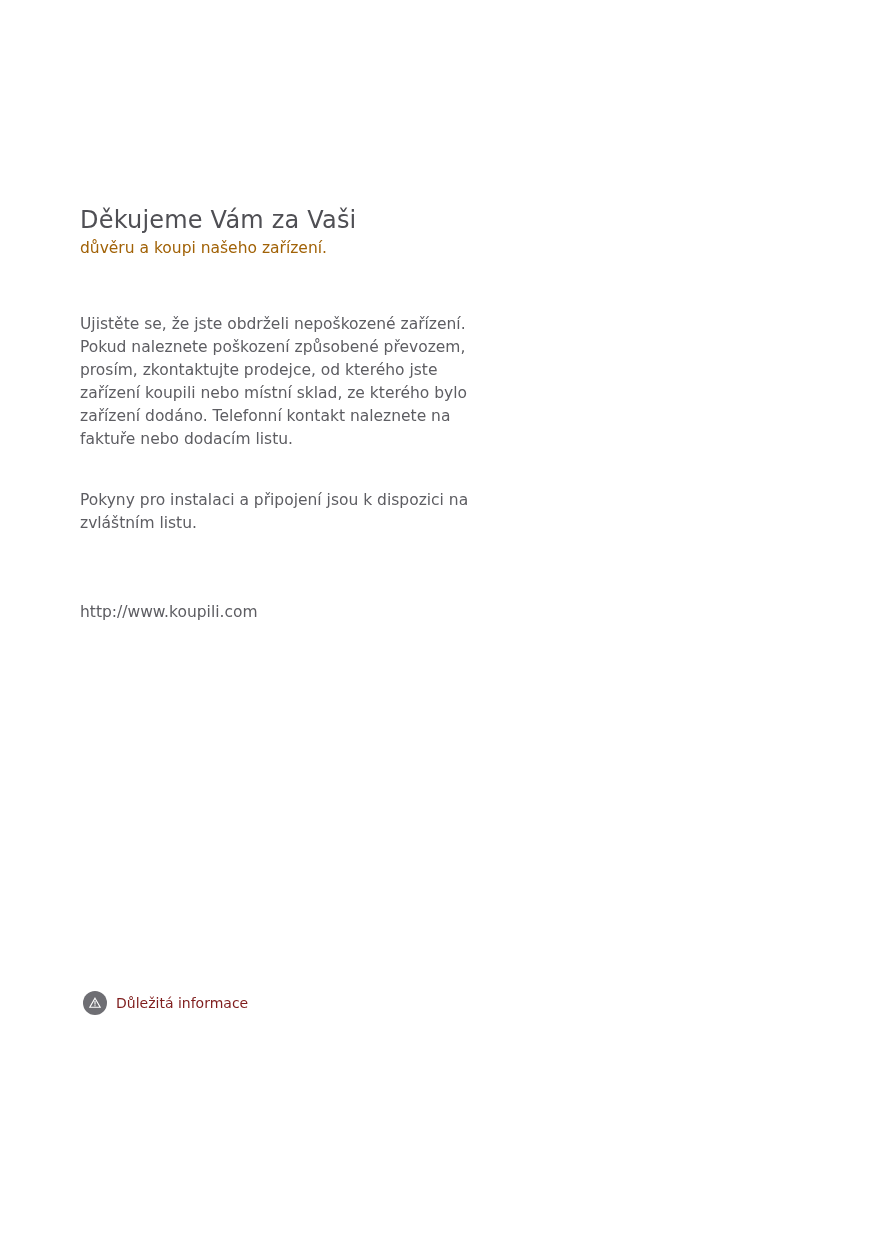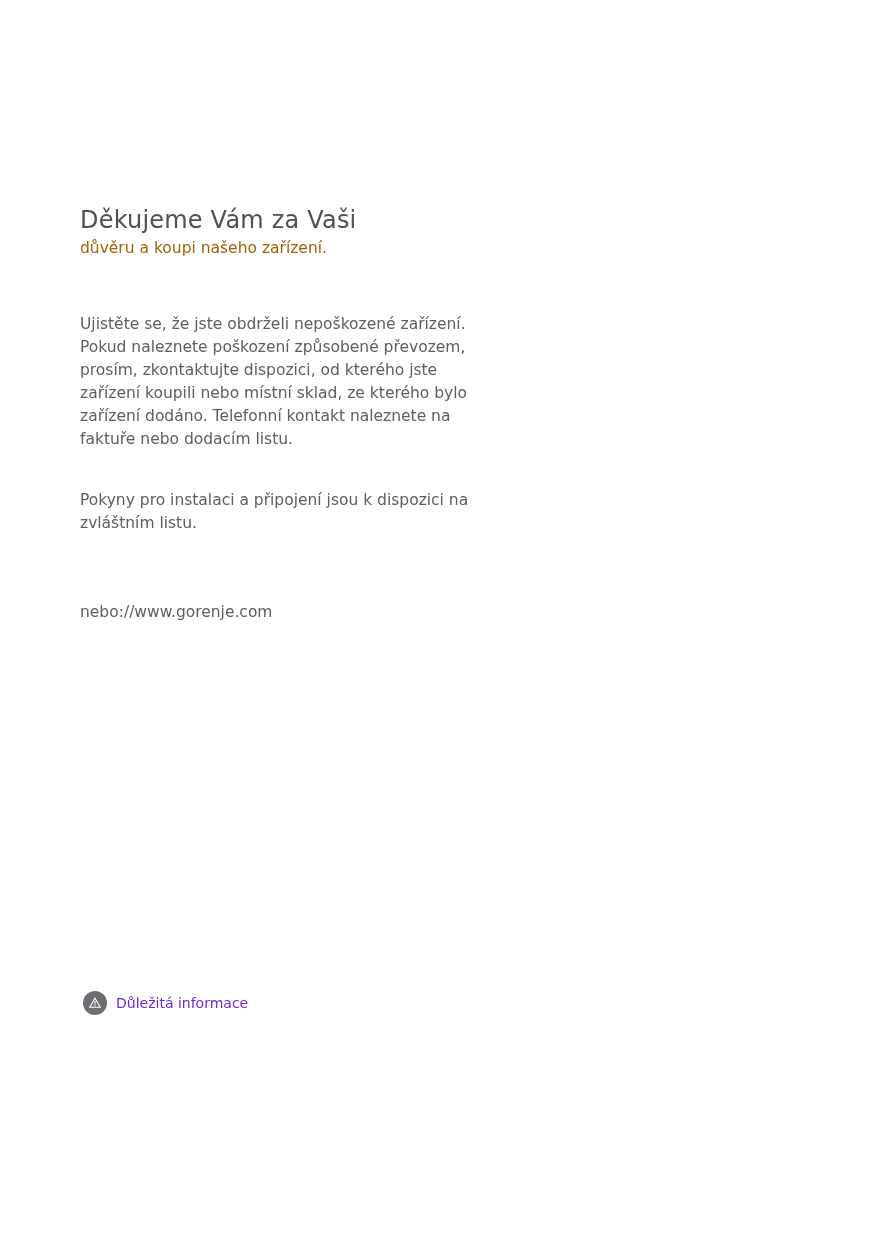--- a/index.html
+++ b/index.html
@@ -68,21 +68,21 @@
   .legend-icon {
     width: 30px;
     height: 30px;
     flex: 0 0 30px;
     display: flex;
     align-items: center;
     justify-content: center;
   }
   .legend-label {
     font-size: 14px;
-    color: #6d28d9;
+    color: #7f1d1d;
     margin-left: 6px;
     line-height: 1;
   }
   .warn-circle {
     width: 24px;
     height: 24px;
     border-radius: 50%;
     background: #6e6e73;
     display: flex;
     align-items: center;
@@ -94,29 +94,29 @@
 
 <div class="page">
 
   <div class="content">
     <h1 class="title">Děkujeme Vám za Vaši</h1>
     <p class="subtitle">důvěru a koupi našeho zařízení.</p>
 
     <div class="gap-1"></div>
 
     <div class="gap-2"></div>
-    <p class="para">Ujistěte se, že jste obdrželi nepoškozené zařízení. Pokud naleznete poškození způsobené převozem, prosím, zkontaktujte dispozici, od kterého jste zařízení koupili nebo místní sklad, ze kterého bylo zařízení dodáno. Telefonní kontakt naleznete na faktuře nebo dodacím listu.</p>
+    <p class="para">Ujistěte se, že jste obdrželi nepoškozené zařízení. Pokud naleznete poškození způsobené převozem, prosím, zkontaktujte prodejce, od kterého jste zařízení koupili nebo místní sklad, ze kterého bylo zařízení dodáno. Telefonní kontakt naleznete na faktuře nebo dodacím listu.</p>
 
     <div class="gap-3"></div>
     <p class="para">Pokyny pro instalaci a připojení jsou k dispozici na zvláštním listu.</p>
 
     <div class="gap-4"></div>
 
     <div class="gap-5"></div>
-    <p class="para">nebo://www.gorenje.com</p>
+    <p class="para">http://www.koupili.com</p>
   </div>
 
   <div class="legend">
     <div class="legend-row">
       <span class="legend-icon">
         <span class="warn-circle">
           <svg width="14" height="14" viewBox="0 0 14 14" aria-hidden="true">
             <polygon points="7,2.2 12.2,11.2 1.8,11.2" fill="none" stroke="#ffffff" stroke-width="1.1"></polygon>
             <rect x="6.45" y="5.0" width="1.1" height="3.6" fill="#ffffff"></rect>
             <rect x="6.45" y="9.2" width="1.1" height="1.1" fill="#ffffff"></rect>

